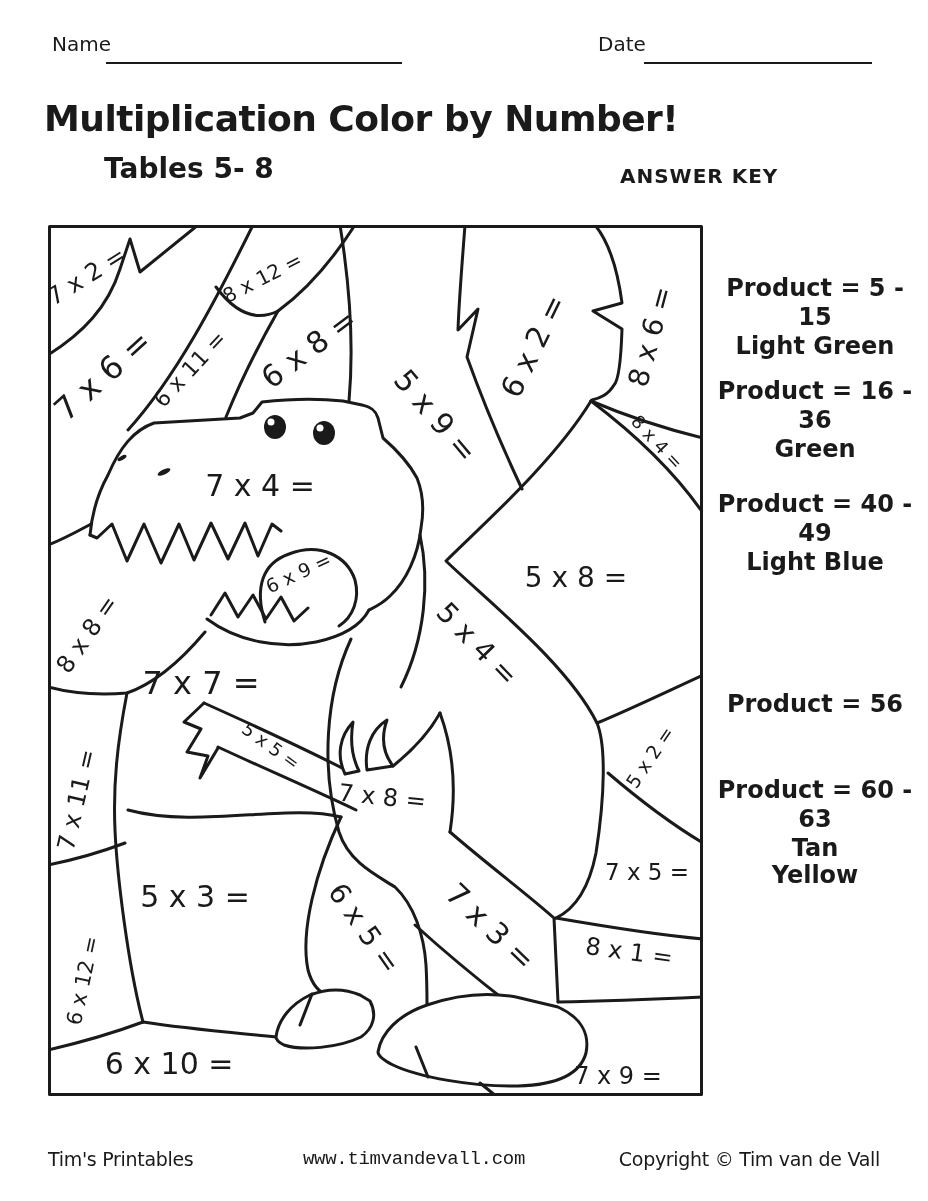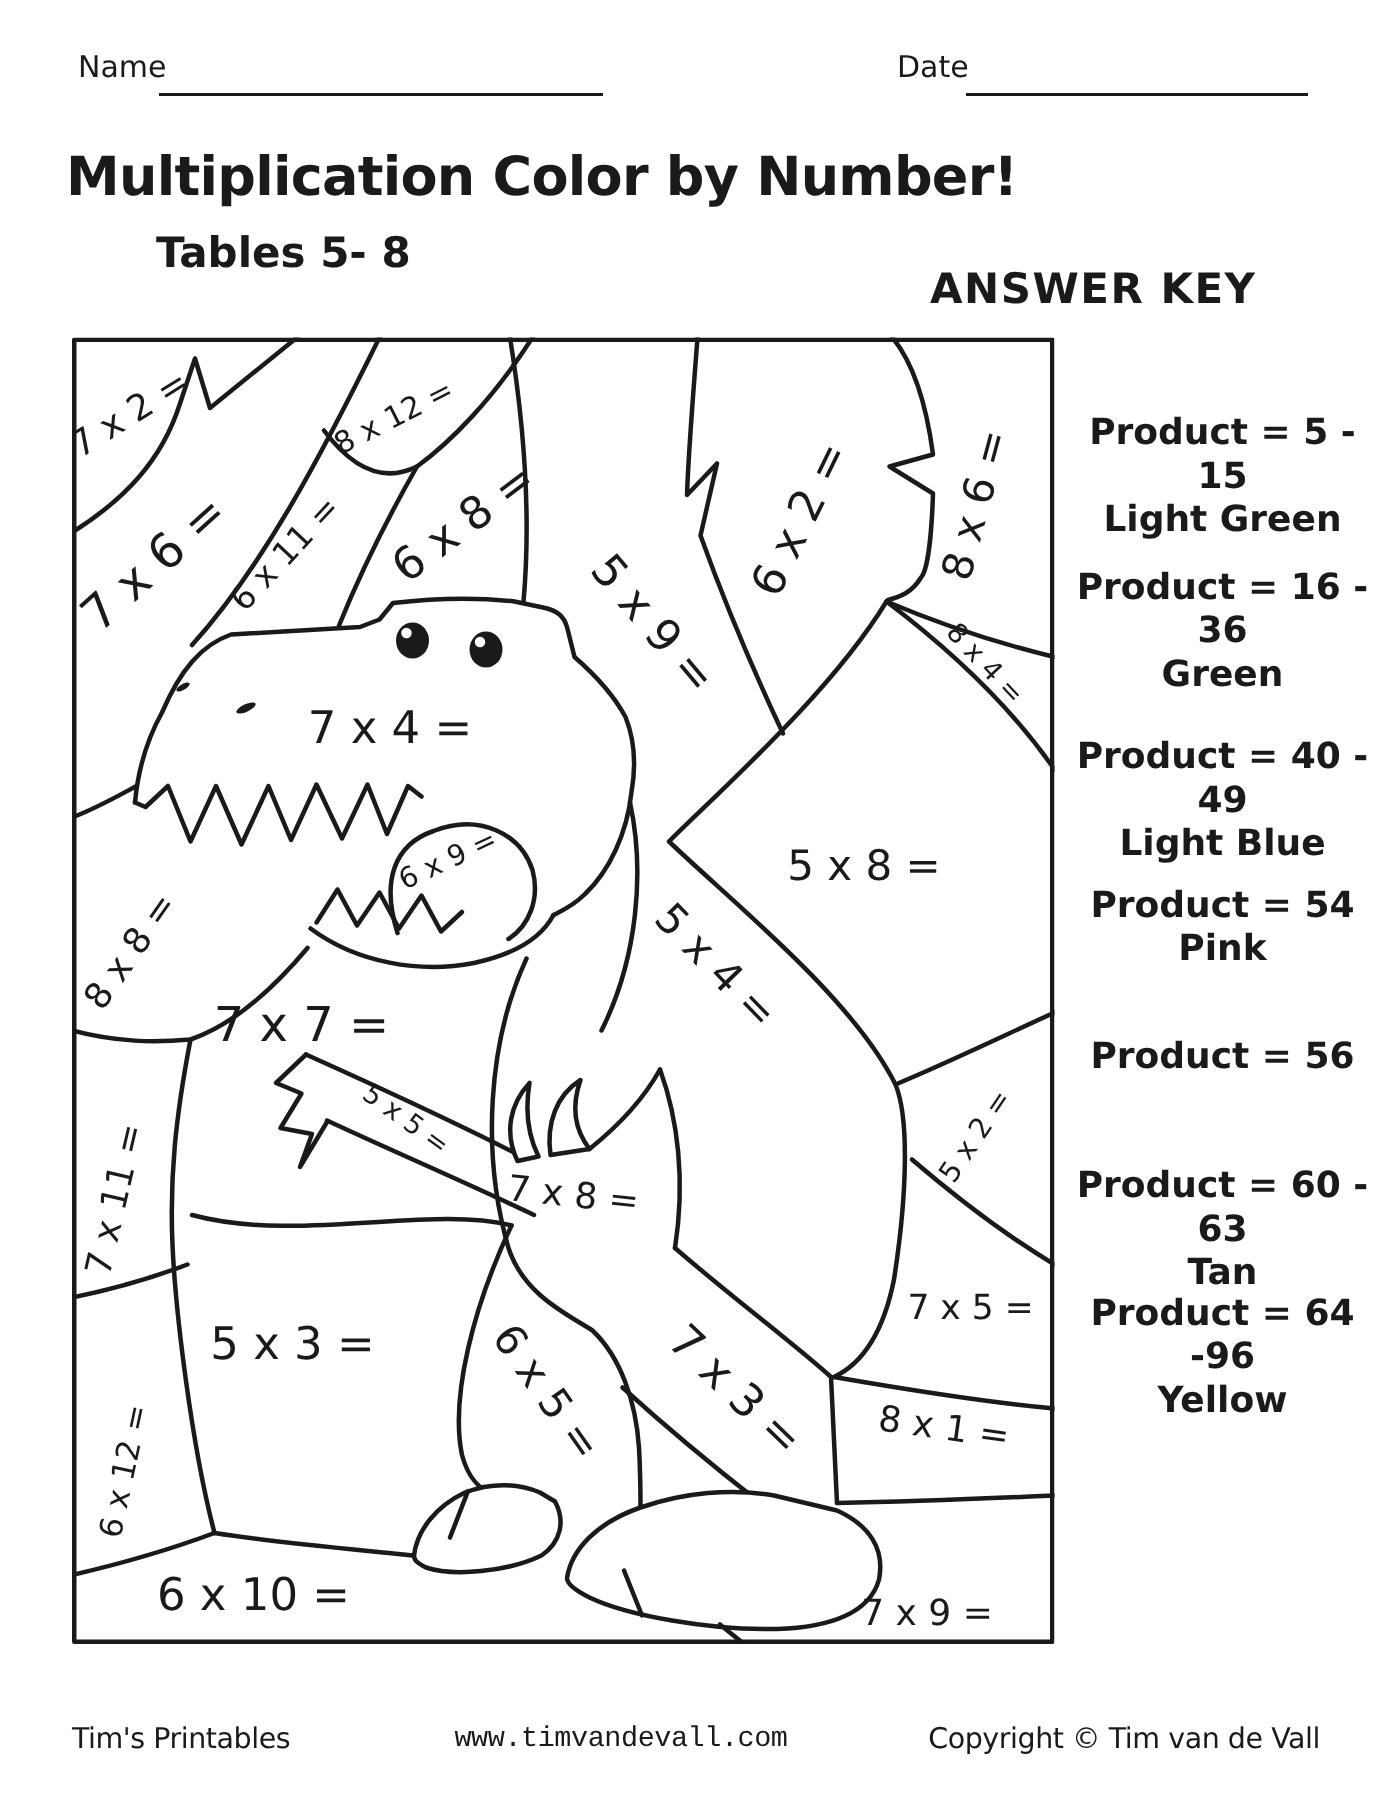--- a/index.html
+++ b/index.html
@@ -5,21 +5,21 @@
   html,body{margin:0;padding:0;}
   body{
     width:928px;height:1201px;position:relative;background:#ffffff;
     font-family:"DejaVu Sans",sans-serif;color:#1a1a1a;overflow:hidden;
   }
   .abs{position:absolute;}
   .hdr-label{font-size:20px;font-weight:normal;}
   .write-line{border-bottom:2px solid #1a1a1a;height:28px;}
   .title{font-size:36px;font-weight:bold;letter-spacing:-0.5px;white-space:nowrap;}
   .subtitle{font-size:28px;font-weight:bold;}
-  .akey-heading{font-size:28px;font-weight:bold;letter-spacing:1px;margin-top:12px;}
+  .akey-heading{font-size:20px;font-weight:bold;letter-spacing:1px;}
   .akey-list{left:706px;top:225px;width:218px;height:871px;}
   .akey-entry{position:absolute;left:0;width:100%;text-align:center;
     font-size:24px;line-height:29px;font-weight:600;}
   .footer-text{font-size:19px;letter-spacing:-0.3px;white-space:nowrap;}
   svg text{fill:#1a1a1a;font-family:"DejaVu Sans",sans-serif;
     text-anchor:middle;dominant-baseline:middle;}
   svg .ln{stroke:#1a1a1a;stroke-width:3;fill:none;
     stroke-linecap:round;stroke-linejoin:round;}
   svg .fillw{fill:#ffffff;}
   svg .fillk{fill:#1a1a1a;stroke:none;}
@@ -137,32 +137,27 @@
       <div>Light Green</div>
     </div>
     <div class="akey-entry" style="top: 152px;">
       <div>Product = 16 - 36</div>
       <div>Green</div>
     </div>
     <div class="akey-entry" style="top: 265px;">
       <div>Product = 40 - 49</div>
       <div>Light Blue</div>
     </div>
-    <div class="akey-entry" style="top: 364px;">
-      <div>Product = 54</div>
-      <div>Pink</div>
-    </div>
     <div class="akey-entry" style="top: 465px;">
       <div>Product = 56</div>
     </div>
     <div class="akey-entry" style="top: 551px;">
       <div>Product = 60 - 63</div>
       <div>Tan</div>
     </div>
     <div class="akey-entry" style="top: 636px;">
-      <div>Product = 64 -96</div>
       <div>Yellow</div>
     </div>
   </div>
 
 <div class="abs footer-text" style="left:48px;top:1148px;">Tim's Printables</div>
 <div class="abs footer-text" style="left:0;top:1148px;width:828px;text-align:center;font-family:Liberation Mono, monospace;">www.timvandevall.com</div>
 <div class="abs footer-text" style="right:48px;top:1148px;">Copyright © Tim van de Vall</div>
 
 </body></html>

